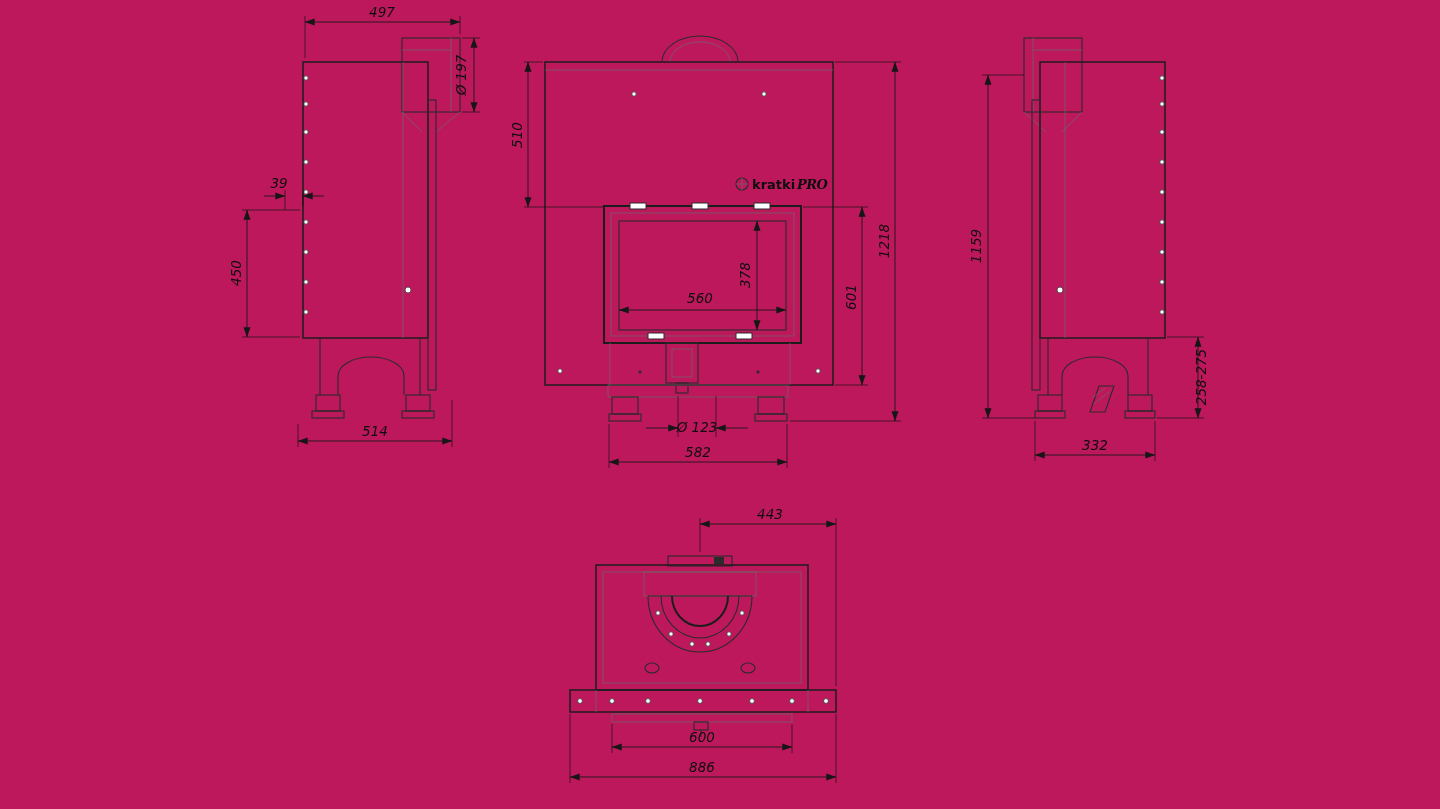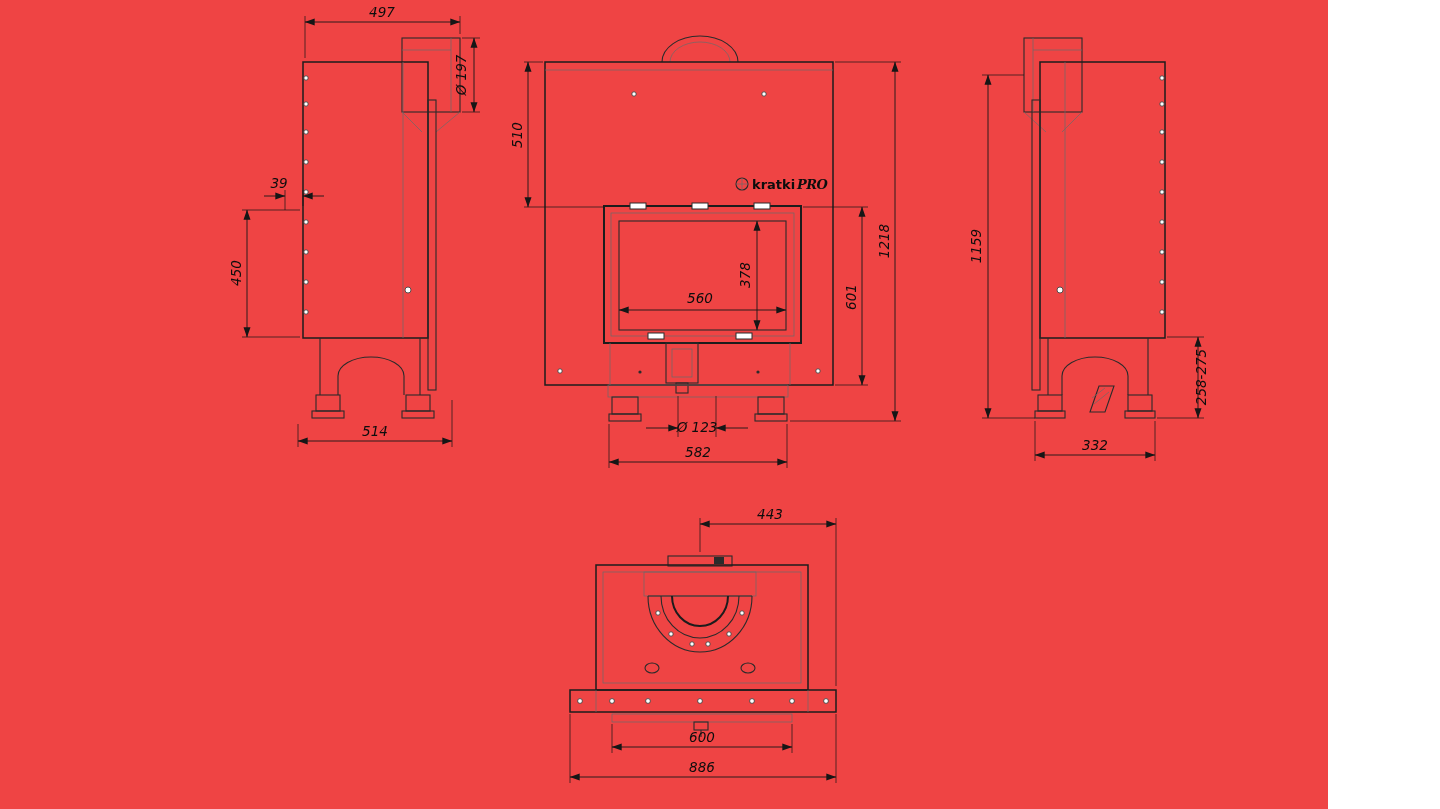--- a/index.html
+++ b/index.html
@@ -1,16 +1,16 @@
 <!DOCTYPE html>
 <html><head>
 <meta charset="utf-8">
 <style>
   html,body{margin:0;padding:0;background:#ffffff;}
-  .stage{width:1328px;height:809px;background:#ef4444;position:relative;overflow:hidden;}
+  .stage{width:1440px;height:809px;background:#be185d;position:relative;overflow:hidden;}
   svg{display:block;}
   .ol {fill:none;stroke:#1c1c1c;stroke-width:1.5;}
   .ol2{fill:none;stroke:#1c1c1c;stroke-width:2;}
   .ln {fill:none;stroke:#2b2b2b;stroke-width:1.1;}
   .tn {fill:none;stroke:#6a6a6a;stroke-width:0.7;}
   .lnf{fill:#fff;stroke:#2b2b2b;stroke-width:1;}
   .bolt{fill:#fff;stroke:#444;stroke-width:0.9;}
   .dotf{fill:#2b2b2b;stroke:none;}
   .dim{stroke:#161616;stroke-width:0.9;fill:none;}
   .ext{stroke:#161616;stroke-width:0.7;fill:none;}

